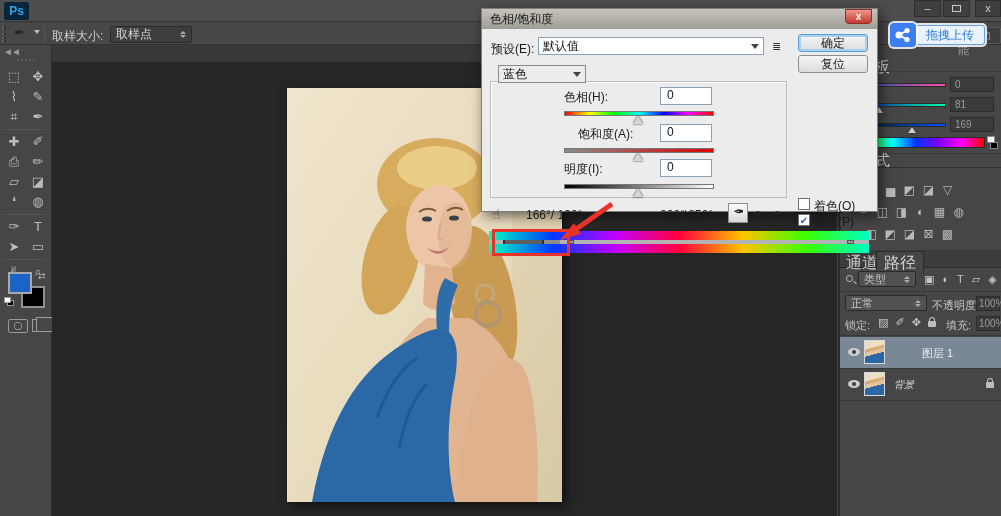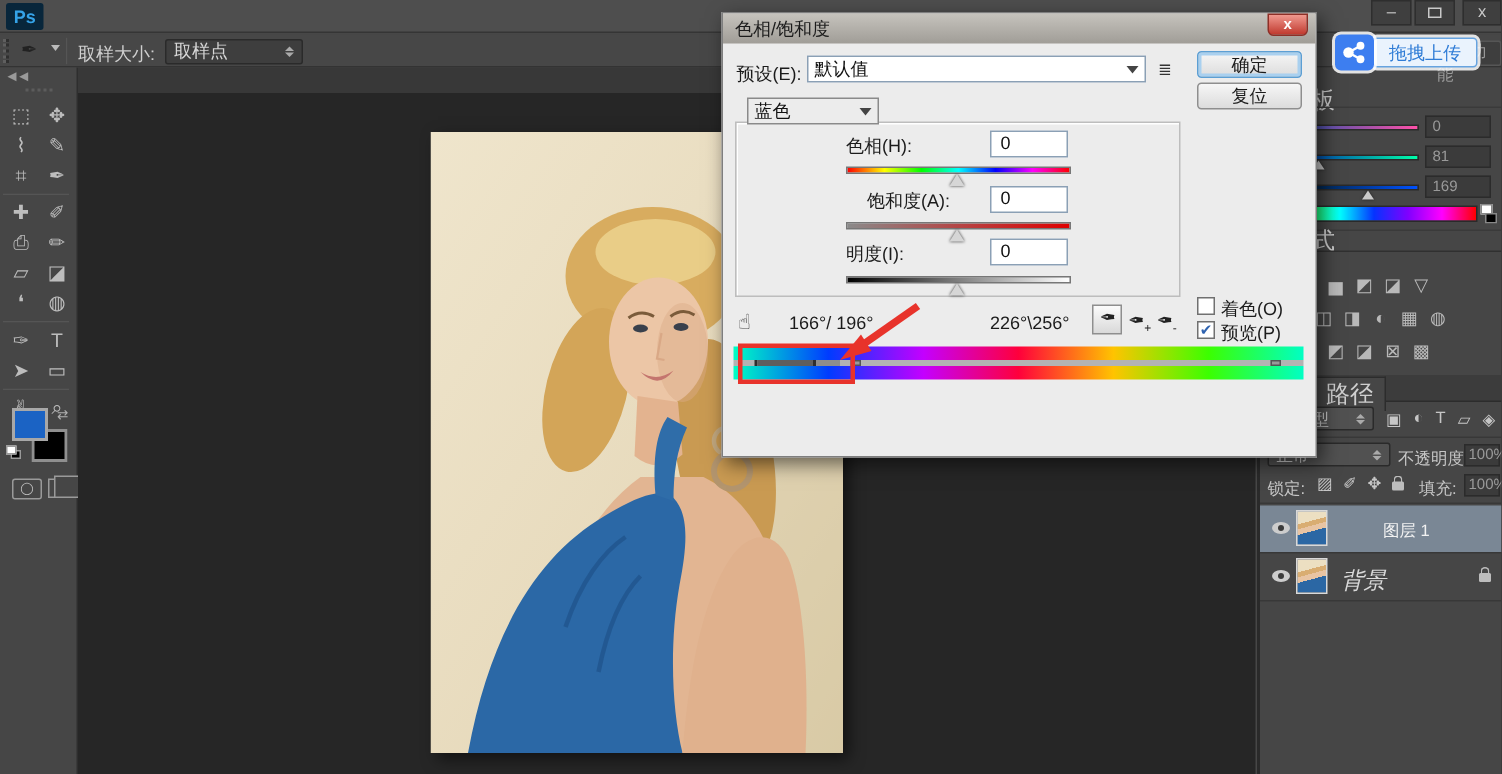--- a/index.html
+++ b/index.html
@@ -76,21 +76,21 @@
   .search-ico::after{content:"";position:absolute;left:6px;top:6px;width:4px;height:1px;background:#bbb;transform:rotate(45deg);}
   .eye{position:absolute;width:12px;height:8px;background:#cdcdcd;border-radius:50%;}
   .eye::after{content:"";position:absolute;left:4px;top:2px;width:4px;height:4px;background:#3b3b3b;border-radius:50%;}
   .layer-thumb{position:absolute;width:21px;height:24px;border:1px solid #d9d9d9;
     background:linear-gradient(165deg,#ecdfc2 0 32%,#d9ad72 32% 44%,#e8c4a3 44% 58%,#2b67a4 58% 100%);}
   .lock-ico{position:relative;display:inline-block;width:8px;height:6px;background:#bdbdbd;border-radius:1px;margin-top:5px;}
   .lock-ico::before{content:"";position:absolute;top:-4px;left:1px;width:4px;height:4px;border:1px solid #bdbdbd;border-bottom:none;border-radius:3px 3px 0 0;}
   .pnl-label{color:#c6c6c6;font-size:11px;}
 
   
-  .dialog{left:481px;top:8px;width:397px;height:297px;background:#ececec;border:1px solid #7e7e7e;
+  .dialog{left:481px;top:8px;width:397px;height:204px;background:#ececec;border:1px solid #7e7e7e;
     box-shadow:3px 4px 12px rgba(0,0,0,.55);font-size:12px;color:#1b1b1b;}
   .dlg-title{left:0;top:0;width:100%;height:20px;background:linear-gradient(#c6c3bd,#a09d97);
     color:#1c1c1c;font-size:12px;line-height:20px;padding-left:8px;}
   .dlg-close{left:363px;top:0;width:27px;height:15px;background:linear-gradient(#f0988e,#c0392e);
     border:1px solid #8e2f27;border-radius:0 0 4px 4px;color:#fff;font-size:10px;font-weight:bold;
     text-align:center;line-height:13px;}
   .combo{background:#fff;border:1px solid #8ba0b5;display:flex;align-items:center;justify-content:space-between;
     padding:0 4px;font-size:12px;color:#111;}
   .combo .car{width:0;height:0;border-left:4px solid transparent;border-right:4px solid transparent;border-top:5px solid #444;}
   .win-btn2{background:linear-gradient(#f6f6f6,#dcdcdc);border:1px solid #8e8e8e;border-radius:3px;
@@ -131,21 +131,21 @@
     <div class="abs win-btn" style="left:943px;"><span class="restore-glyph"></span></div>
     <div class="abs win-btn" style="left:975px;width:26px;">x</div>
   </div>
 
   <div class="abs optionsbar">
     <div class="abs grip"></div>
     <span class="abs opt-tool dropper" style="transform:none;">✒</span>
     <span class="abs opt-dd-arrow"></span>
     <span class="abs opt-sep"></span>
     <span class="abs opt-label">取样大小:</span>
-    <div class="abs dd-dark" style="left:110px;top:3px;width:92px;height:17px;">
+    <div class="abs dd-dark" style="left:110px;top:3px;width:82px;height:17px;">
       <span>取样点</span>
       <span class="stepper">
           <i class="up"></i>
           <i class="dn"></i>
         </span>
     </div>
   </div>
 
   <div class="abs tabbar"></div>
 
@@ -319,21 +319,21 @@
     <div style="position:absolute;left:0;top:292px;width:163px;height:31px;background:#7a8795;">
       <div class="eye" style="left:8px;top:11px;"></div>
       <div class="layer-thumb" style="left:24px;top:3px;"></div>
       <span style="position:absolute;left:54px;top:9px;color:#f2f2f2;font-size:11px;margin-left:28px;">图层 1</span>
     </div>
     <div style="position:absolute;left:0;top:323px;width:163px;height:1px;background:#383838;"></div>
 
     <div style="position:absolute;left:0;top:324px;width:163px;height:31px;">
       <div class="eye" style="left:8px;top:11px;"></div>
       <div class="layer-thumb" style="left:24px;top:3px;"></div>
-      <span style="position:absolute;left:54px;top:9px;color:#d9d9d9;font-size:15px;font-style:italic;">背景</span>
+      <span style="position:absolute;left:54px;top:9px;color:#d9d9d9;font-size:10px;font-style:italic;">背景</span>
       <span class="lock-ico" style="position:absolute;left:146px;top:8px;"></span>
     </div>
     <div style="position:absolute;left:0;top:355px;width:163px;height:1px;background:#383838;"></div>
   </div>
 
   <div class="abs dialog" style="z-index:50;">
     <div class="abs dlg-title">色相/饱和度</div>
     <div class="abs dlg-close">x</div>
 
     <span class="abs" style="left:9px;top:32px;">预设(E):</span>

